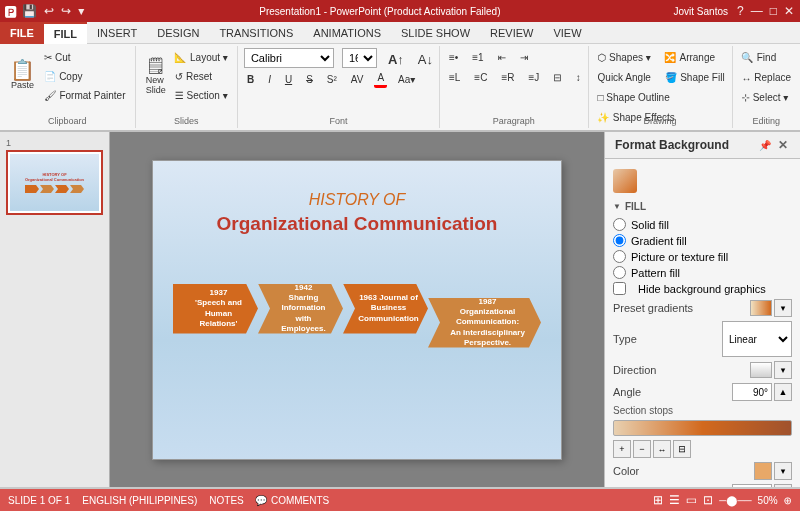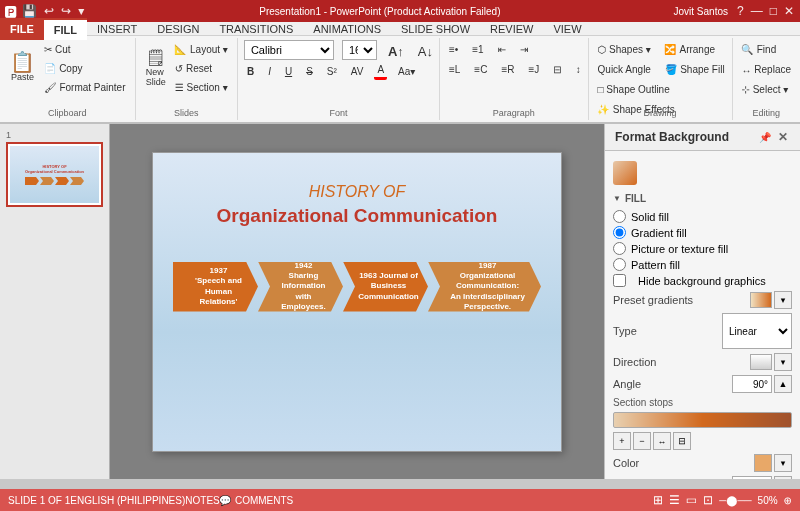--- a/index.html
+++ b/index.html
@@ -1,32 +1,32 @@
 <!DOCTYPE html>
 <html><head>
   <meta charset="utf-8">
   <style>
     * { box-sizing: border-box; margin: 0; padding: 0; }
     body { font-family: 'Segoe UI', Arial, sans-serif; font-size: 11px; background: #c8c8c8; width: 800px; height: 511px; overflow: hidden; }
-    #menu-bar { background: #f0f0f0; height: 14px; display: flex; align-items: center; border-bottom: 1px solid #d0d0d0; }
+    #menu-bar { background: #f0f0f0; height: 22px; display: flex; align-items: center; border-bottom: 1px solid #d0d0d0; }
     .menu-item { padding: 2px 10px; font-size: 11px; color: #333; cursor: pointer; height: 22px; display: flex; align-items: center; }
     .menu-item.active { background: white; border-top: 2px solid #c0392b; color: #333; font-weight: bold; }
 
     
     #toolbar { background: #f5f5f5; height: 88px; display: flex; align-items: stretch; border-bottom: 2px solid #c0c0c0; padding: 2px 0; }
     .ribbon-group { display: flex; flex-direction: column; align-items: flex-start; border-right: 1px solid #d8d8d8; padding: 2px 6px; position: relative; min-width: fit-content; }
     .ribbon-group-label { font-size: 9px; color: #666; text-align: center; width: 100%; position: absolute; bottom: 2px; left: 0; }
     .ribbon-row { display: flex; align-items: flex-end; gap: 8px; margin-bottom: 2px; }
     .rb-btn { display: flex; flex-direction: column; align-items: center; justify-content: center; padding: 2px 4px; cursor: pointer; border-radius: 2px; font-size: 9px; color: #333; min-width: 28px; height: 56px; }
     .rb-btn-icon { font-size: 20px; line-height: 1; }
     .rb-small { display: flex; align-items: center; padding: 1px 3px; cursor: pointer; border-radius: 2px; font-size: 10px; color: #333; height: 18px; white-space: nowrap; }
 
     
     #status-bar { background: #d9534f; height: 22px; display: flex; align-items: center; justify-content: space-between; padding: 0 8px; color: white; font-size: 10px; position: absolute; bottom: 0; width: 100%; }
-    #status-left { display: flex; align-items: center; }
+    #status-left { display: flex; gap: 12px; align-items: center; }
     #status-right { display: flex; gap: 6px; align-items: center; }
     .status-icon { font-size: 12px; cursor: pointer; }
 
     
     #main { display: flex; height: calc(511px - 22px - 22px - 112px); background: #c0c0c0; }
 
     
     #slide-panel { width: 110px; background: #e8e8e8; border-right: 1px solid #b0b0b0; padding: 6px; overflow-y: auto; }
     .slide-thumb { border: 2px solid #aaa; background: white; padding: 2px; cursor: pointer; margin-bottom: 4px; }
     .slide-thumb.active { border-color: #c0392b; }
@@ -233,21 +233,21 @@
       <div class="arrows-row">
         <div class="arrow-shape" style="clip-path:polygon(0 0,calc(100% - 12px) 0,100% 50%,calc(100% - 12px) 100%,0 100%);">
           <span>1937 'Speech and Human Relations'</span>
         </div>
         <div class="arrow-shape alt" style="clip-path:polygon(0 0,calc(100% - 12px) 0,100% 50%,calc(100% - 12px) 100%,0 100%,12px 50%);">
           <span>1942 Sharing Information with Employees.</span>
         </div>
         <div class="arrow-shape" style="clip-path:polygon(0 0,calc(100% - 12px) 0,100% 50%,calc(100% - 12px) 100%,0 100%,12px 50%);">
           <span>1963 Journal of Business Communication</span>
         </div>
-        <div class="arrow-shape alt" style="clip-path:polygon(0 0,calc(100% - 12px) 0,100% 50%,calc(100% - 12px) 100%,0 100%,12px 50%);">
+        <div class="arrow-shape alt" style="clip-path:polygon(0 0,calc(100% - 12px) 0,100% 50%,calc(100% - 12px) 100%,0 100%,12px 50%);margin-top:28px;">
           <span>1987 Organizational Communication: An Interdisciplinary Perspective.</span>
         </div>
       </div>
     </div>
   </div>
 
   <div id="format-panel">
     <div id="format-panel-header">
       <span>Format Background</span>
       <div style="display:flex;align-items:center;gap:2px;">

